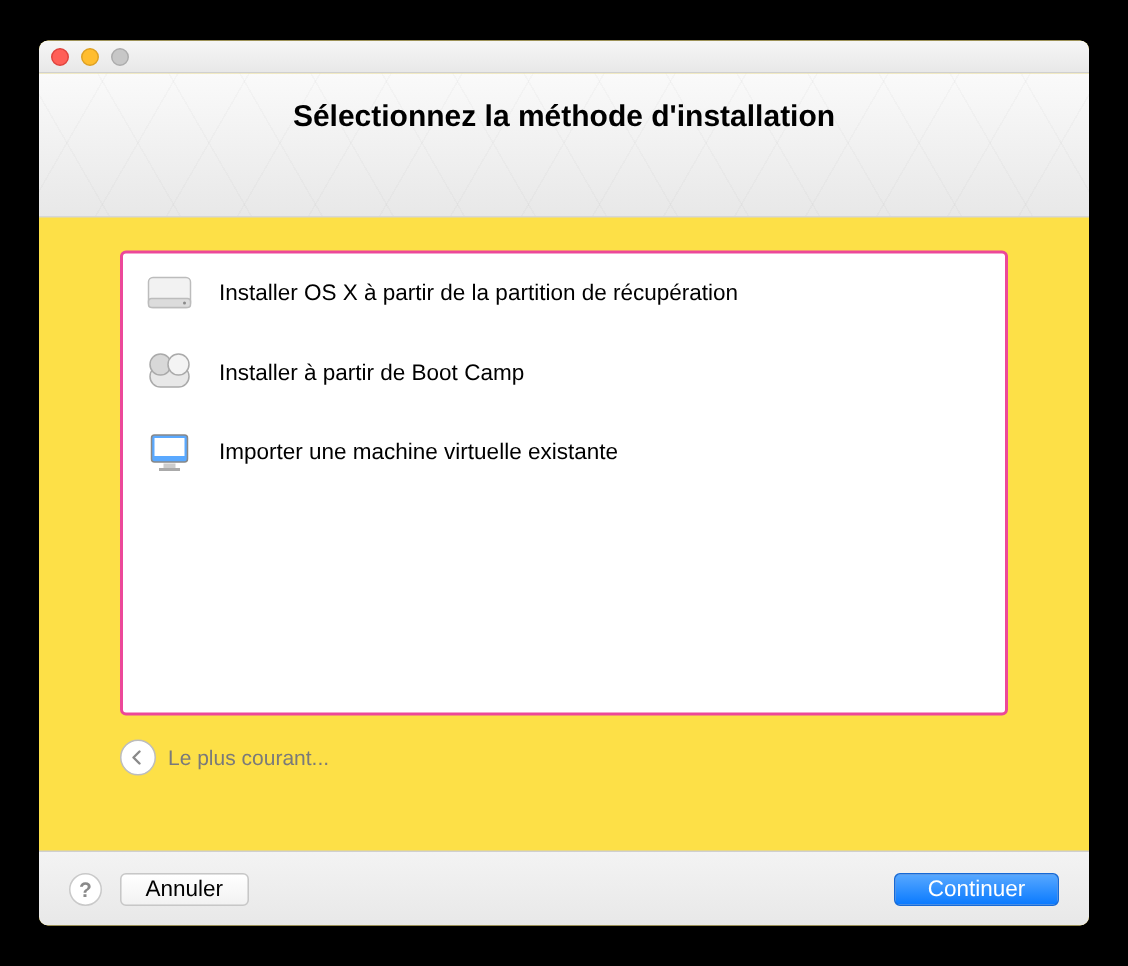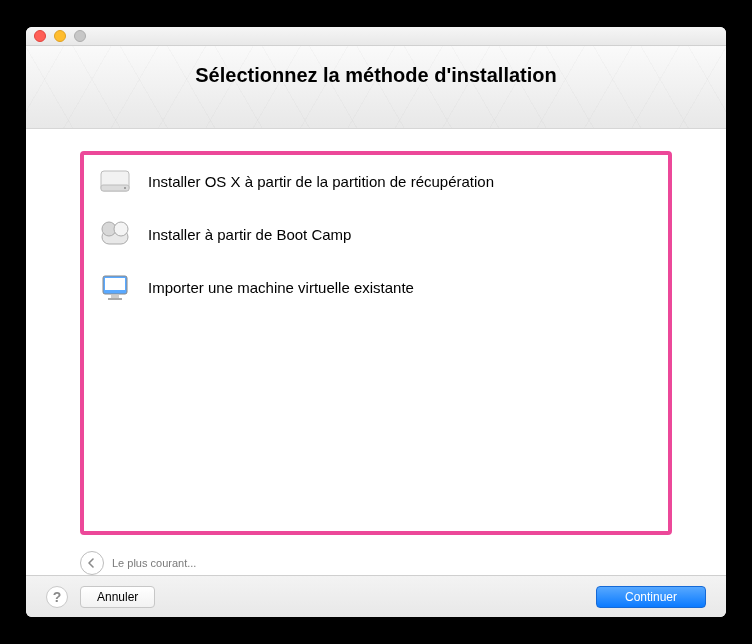--- a/index.html
+++ b/index.html
@@ -1,38 +1,38 @@
 <!DOCTYPE html>
 <html><head>
 <meta charset="utf-8">
 <style>
 *{margin:0;padding:0;box-sizing:border-box}
 body{background:#000;width:752px;height:644px;display:flex;align-items:center;justify-content:center;font-family:-apple-system,"Helvetica Neue",Arial,sans-serif;font-size:13px;color:#000}
-.window{width:700px;height:590px;background:#ffffff;border-radius:6px;overflow:hidden;box-shadow:0 20px 60px rgba(0,0,0,.5);display:flex;flex-direction:column;position:relative}
+.window{width:700px;height:590px;background:#fde047;border-radius:6px;overflow:hidden;box-shadow:0 20px 60px rgba(0,0,0,.5);display:flex;flex-direction:column;position:relative}
 .titlebar{height:22px;background:linear-gradient(#f6f6f6,#e8e8e8);border-bottom:1px solid #d0d0d0;display:flex;align-items:center;padding:0 8px;gap:8px}
 .tl{width:12px;height:12px;border-radius:50%}
 .tl.red{background:#ff5f57;border:1px solid #e0443e}
 .tl.yellow{background:#ffbd2e;border:1px solid #dea123}
 .tl.green{background:#c7c7c7;border:1px solid #adadad}
 .header{background:linear-gradient(#fafafa,#e8e8e8);height:96px;display:flex;align-items:flex-start;justify-content:center;padding-top:18px;border-bottom:1px solid #d6d6d6;position:relative}
 .header::before{content:"";position:absolute;inset:0;background:repeating-linear-gradient(60deg,rgba(255,255,255,0) 0 40px,rgba(0,0,0,.02) 40px 41px),repeating-linear-gradient(-60deg,rgba(255,255,255,0) 0 40px,rgba(0,0,0,.02) 40px 41px)}
 .header h1{font-size:20px;font-weight:700;color:#000;position:relative}
 .content{flex:1;padding:22px 54px 0;display:flex;flex-direction:column}
-.optlist{background:#fff;border:4px solid #ec4899;border-radius:4px;height:384px}
+.optlist{background:#fff;border:2px solid #ec4899;border-radius:4px;height:310px}
 .opt{display:flex;align-items:center;gap:16px;padding:10px 14px;height:53px;cursor:default}
 .opt.sel{background:#1a82ff;color:#fff}
 .opt .lbl{font-size:15px}
 .icon{width:34px;height:34px;flex-shrink:0;display:flex;align-items:center;justify-content:center}
 .nav{margin-top:16px;display:flex;align-items:center;gap:8px}
 .circ{width:24px;height:24px;border:1px solid #bdbdbd;border-radius:50%;background:#fff;display:flex;align-items:center;justify-content:center}
 .circ svg{width:12px;height:12px}
-.navlabel{color:#7a7a7a;font-size:11px}
+.navlabel{color:#7a7a7a;font-size:14px}
 .footer{height:50px;background:linear-gradient(#f3f3f3,#e8e8e8);border-top:1px solid #cfcfcf;display:flex;align-items:center;padding:0 20px;gap:12px}
 .help{width:22px;height:22px;border-radius:50%;background:#fff;border:1px solid #c9c9c9;display:flex;align-items:center;justify-content:center;color:#8a8a8a;font-weight:700;font-size:14px}
-.btn{height:22px;border-radius:4px;font-size:12px;padding:0 16px;border:1px solid #c7c7c7;background:linear-gradient(#fff,#f2f2f2);display:flex;align-items:center;justify-content:center;cursor:default}
+.btn{height:22px;border-radius:4px;font-size:15px;padding:0 16px;border:1px solid #c7c7c7;background:linear-gradient(#fff,#f2f2f2);display:flex;align-items:center;justify-content:center;cursor:default}
 .btn.primary{background:linear-gradient(#57a8ff,#0a7aff);border:1px solid #1569d6;color:#fff;padding:0 20px;min-width:110px}
 .spacer{flex:1}
 </style>
 </head>
 <body>
 
 <div class="window">
   <div class="titlebar">
     <div class="tl red"></div>
     <div class="tl yellow"></div>

